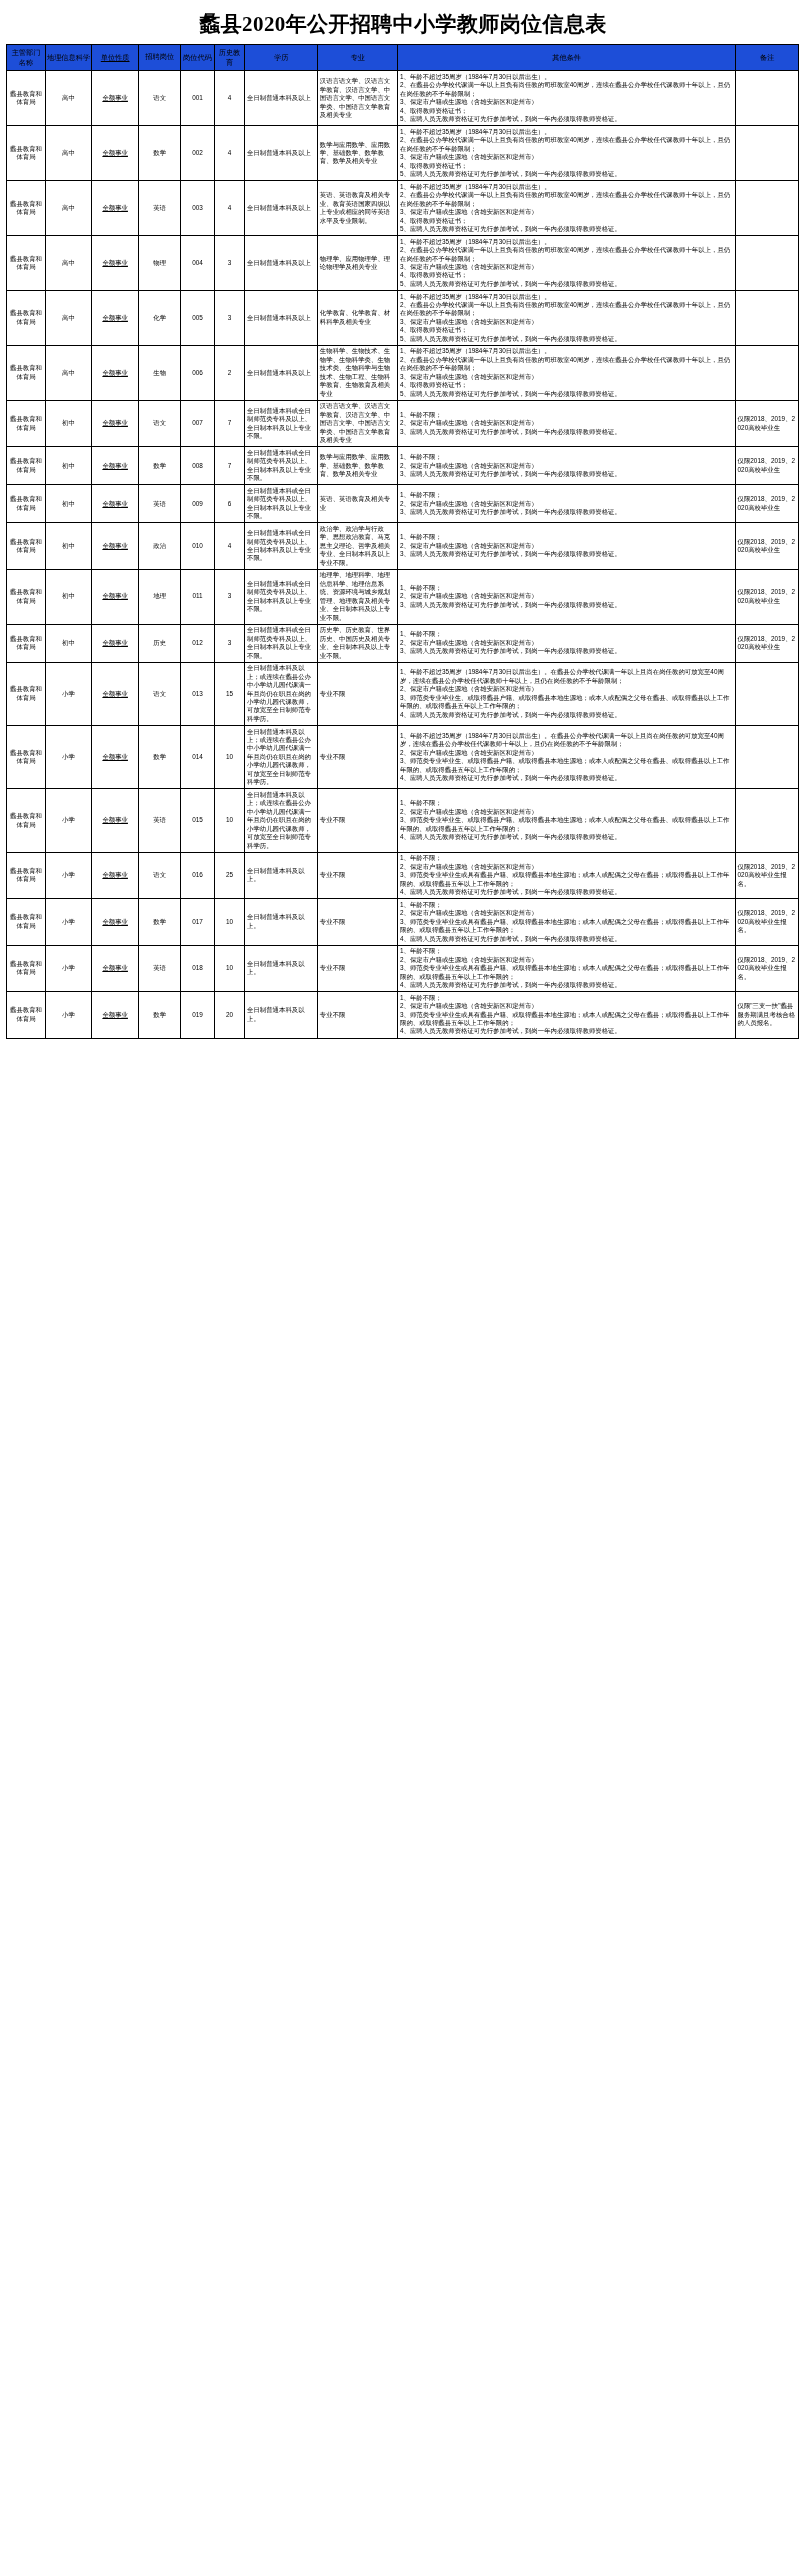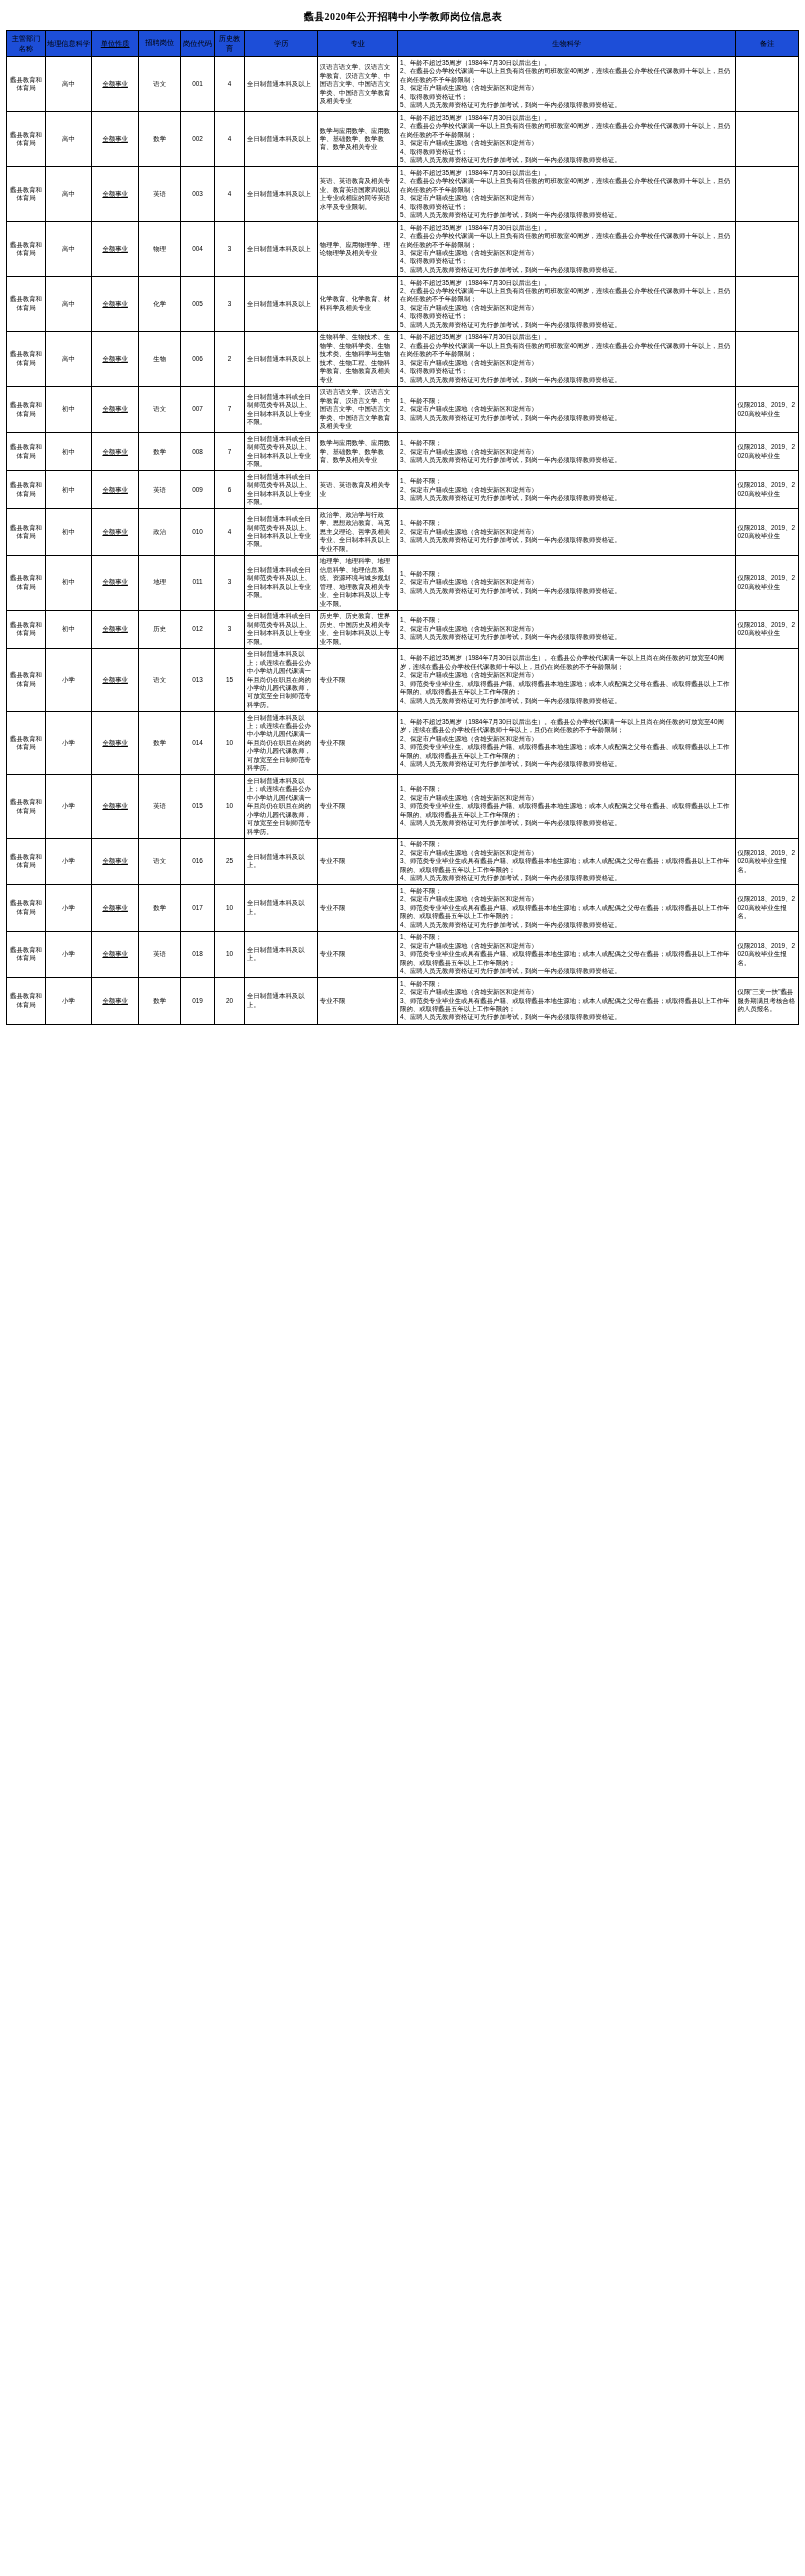--- a/index.html
+++ b/index.html
@@ -12,21 +12,21 @@
     font-family: "Liberation Sans", "DejaVu Sans", sans-serif;
     color: #000;
   }
   .page {
     width: 806px;
     box-sizing: border-box;
     padding: 4.8px 6.4px 8px 6.4px;
   }
   .doc-title {
     text-align: center;
-    font-size: 10px;
+    font-size: 21px;
     font-weight: bold;
     font-family: "Liberation Serif", "DejaVu Serif", serif;
     letter-spacing: 0.4px;
     padding: 4.8px 0 6.4px 0;
   }
   table.grid {
     border-collapse: collapse;
     width: 793px;
     table-layout: fixed;
   }
@@ -71,21 +71,21 @@
     <thead>
       <tr class="hdr-row">
         <th class="c-dept">主管部门名称</th>
         <th class="c-unit">地理信息科学</th>
         <th class="c-nature">单位性质</th>
         <th class="c-post">招聘岗位</th>
         <th class="c-code">岗位代码</th>
         <th class="c-num">历史教育</th>
         <th class="c-edu">学历</th>
         <th class="c-major">专业</th>
-        <th class="c-other">生物科学</th>
+        <th class="c-other">其他条件</th>
         <th class="c-remark">备注</th>
       </tr>
     </thead>
     <tbody>
 
       <tr>
         <td class="c-dept center">蠡县教育和体育局</td>
         <td class="c-unit center">高中</td>
         <td class="c-nature center">全额事业</td>
         <td class="c-post center">语文</td>

